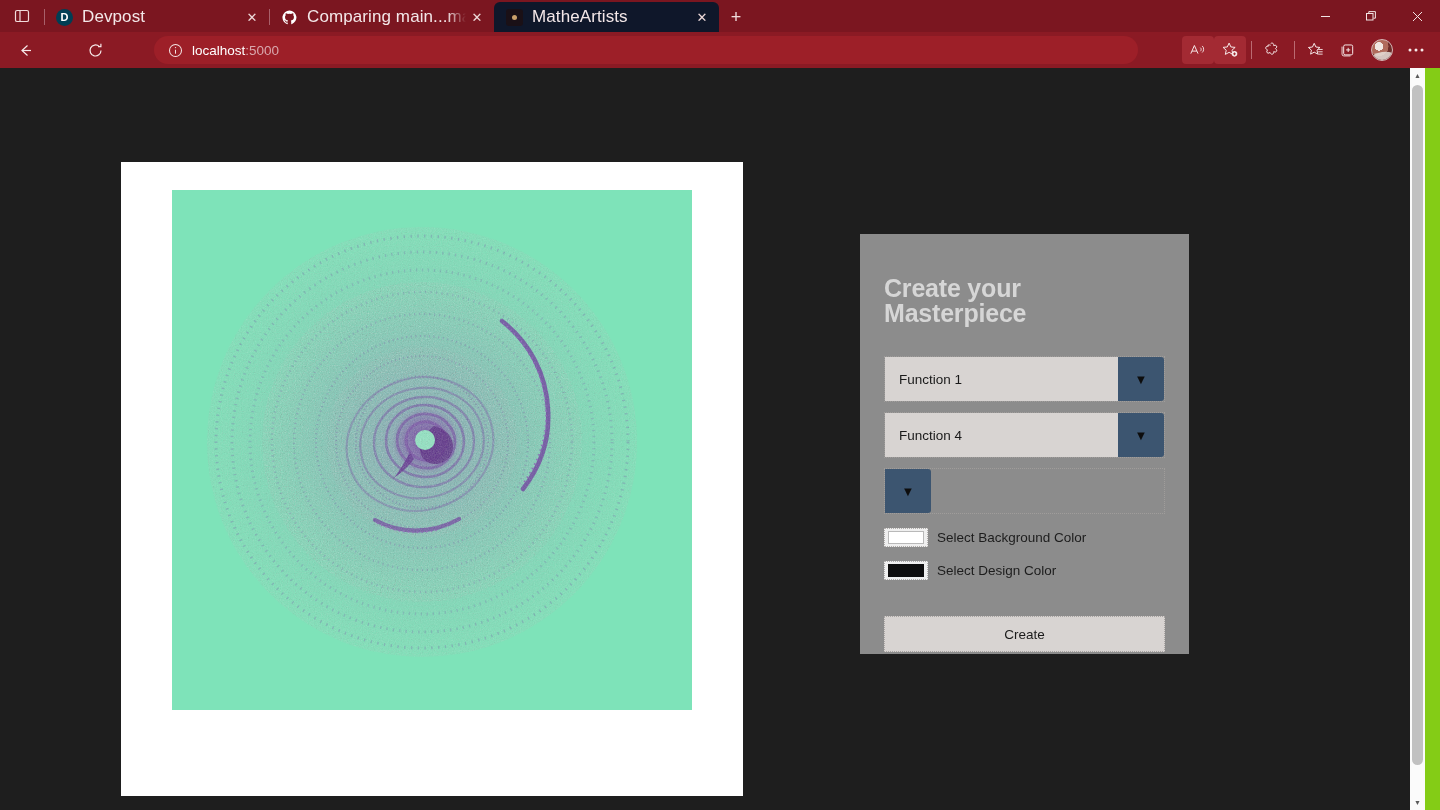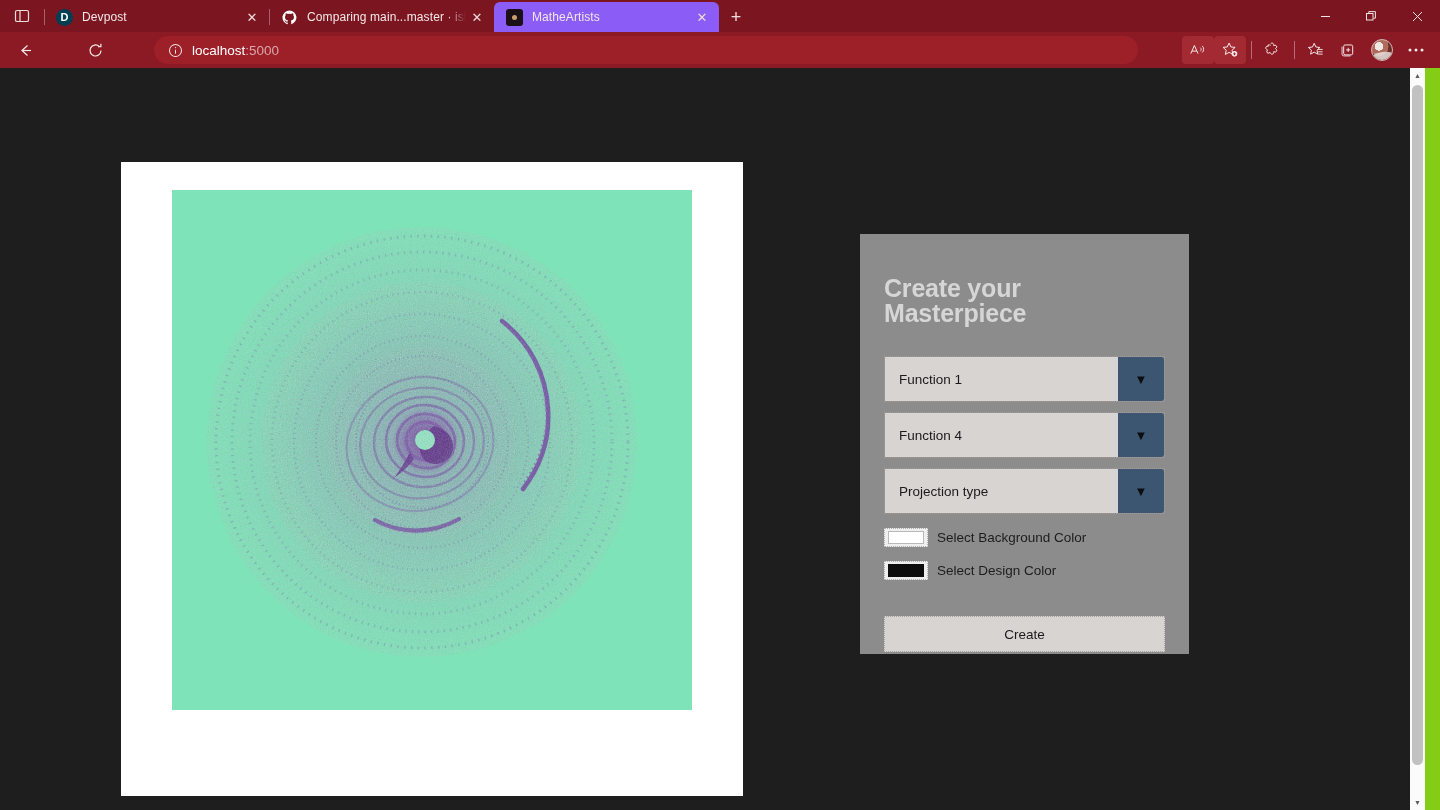--- a/index.html
+++ b/index.html
@@ -61,21 +61,21 @@
   .tab.inactive { background: transparent; }
   .tab.inactive::before {
     content: "";
     position: absolute;
     left: 0; top: 7px;
     width: 1px; height: 16px;
     background: #a8606a;
   }
   .tab.first.inactive::before { background: #a8606a; }
   .tab.active {
-    background: #8b5cf6;
+    background: #0f172a;
   }
 
   .tab-fav {
     width: 17px; height: 17px;
     flex: 0 0 auto;
     margin-right: 9px;
     border-radius: 3px;
     display: flex;
     align-items: center;
     justify-content: center;
@@ -97,21 +97,21 @@
     width: 5px; height: 5px;
     border-radius: 50%;
     background: #caa06a;
   }
 
   .tab-title {
     flex: 1 1 auto;
     white-space: nowrap;
     overflow: hidden;
     text-overflow: clip;
-    font-size: 12px;
+    font-size: 17px;
     letter-spacing: 0.1px;
     -webkit-mask-image: linear-gradient(90deg,#000 88%,transparent 100%);
     mask-image: linear-gradient(90deg,#000 88%,transparent 100%);
   }
 
   .tab-close {
     width: 22px; height: 22px;
     flex: 0 0 auto;
     display: flex;
     align-items: center;
@@ -583,21 +583,20 @@
           <div class="select-field">Function 1</div>
           <div class="select-arrow">▼</div>
         </div>
 
         <div class="select-row">
           <div class="select-field">Function 4</div>
           <div class="select-arrow">▼</div>
         </div>
 
         <div class="select-row">
-          <div class="select-field">Projection type</div>
           <div class="select-arrow">▼</div>
         </div>
 
         <div class="color-row">
           <span class="swatch">
               <i class="light"></i>
             </span>
           <span class="color-label">Select Background Color</span>
         </div>
 

